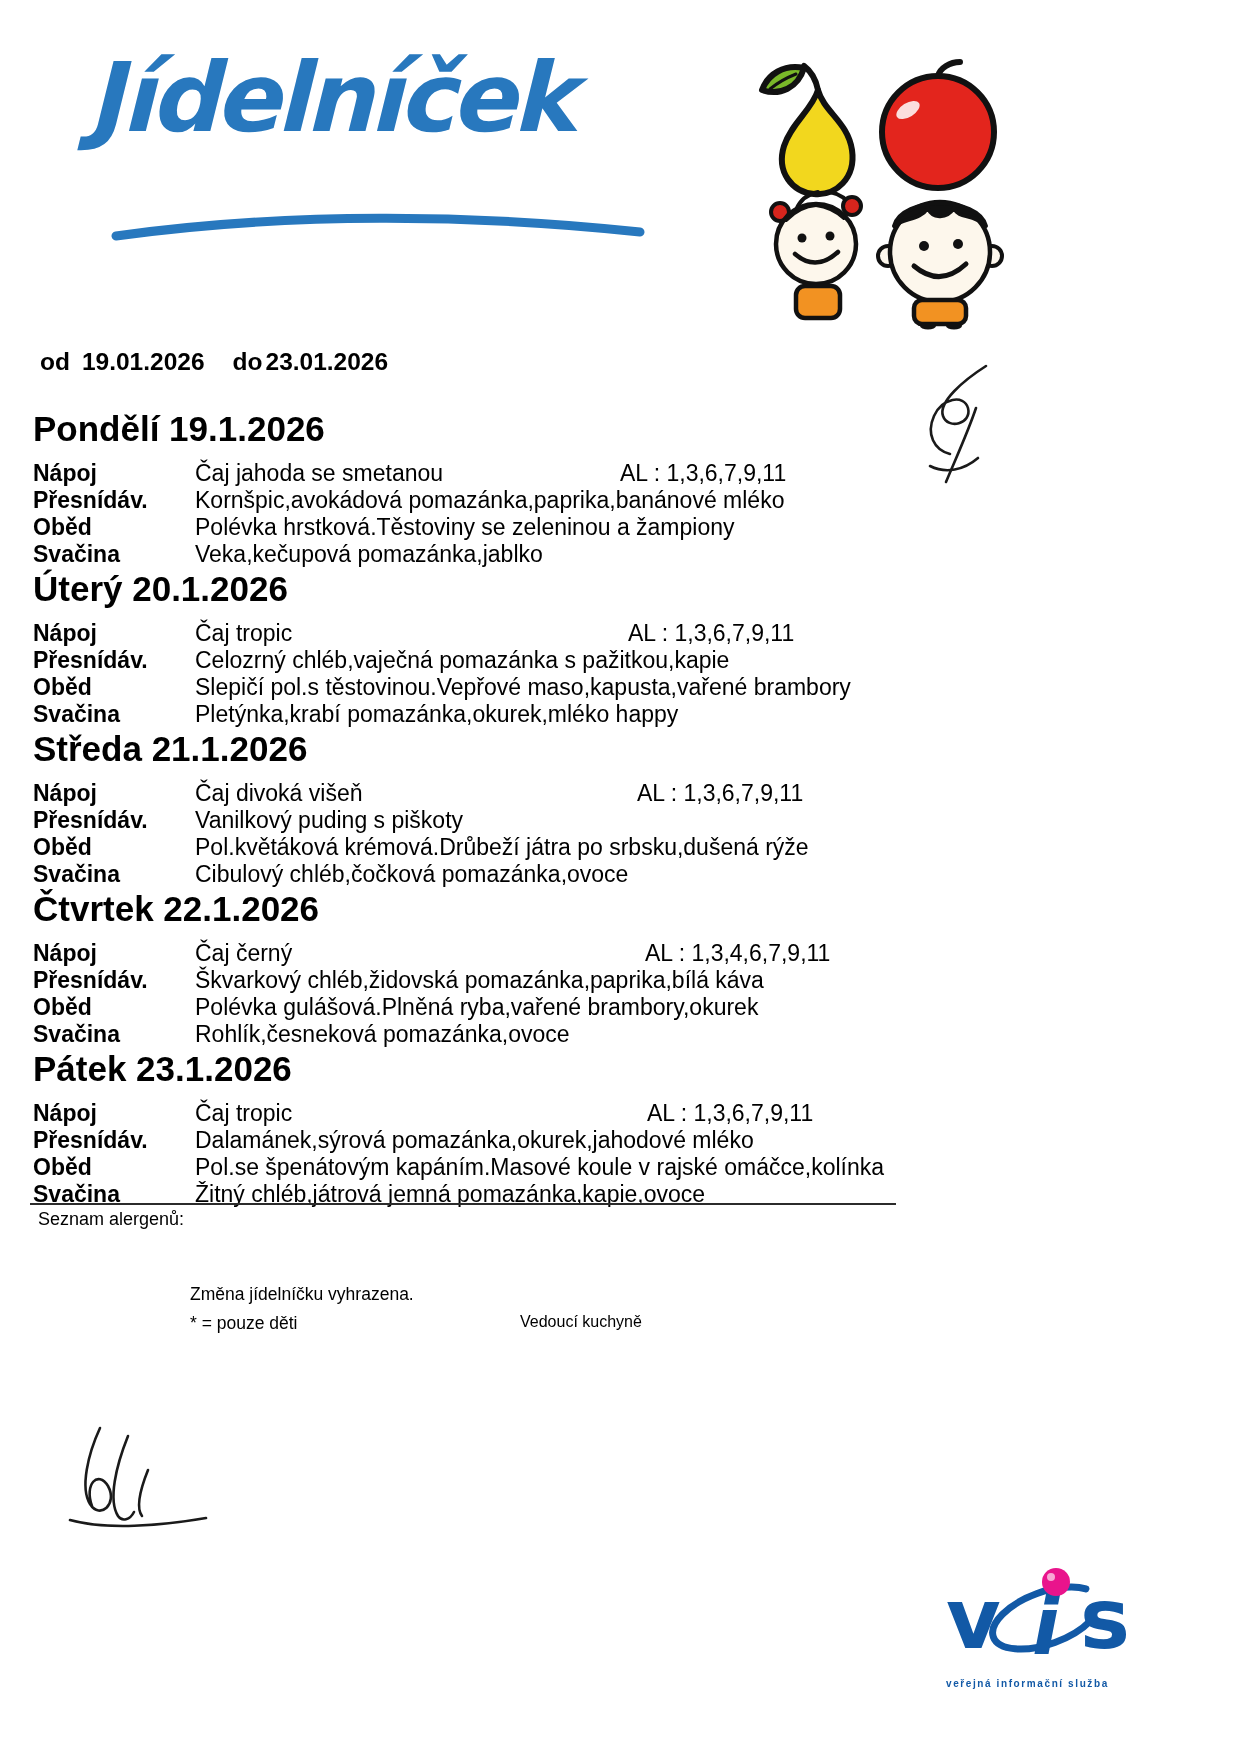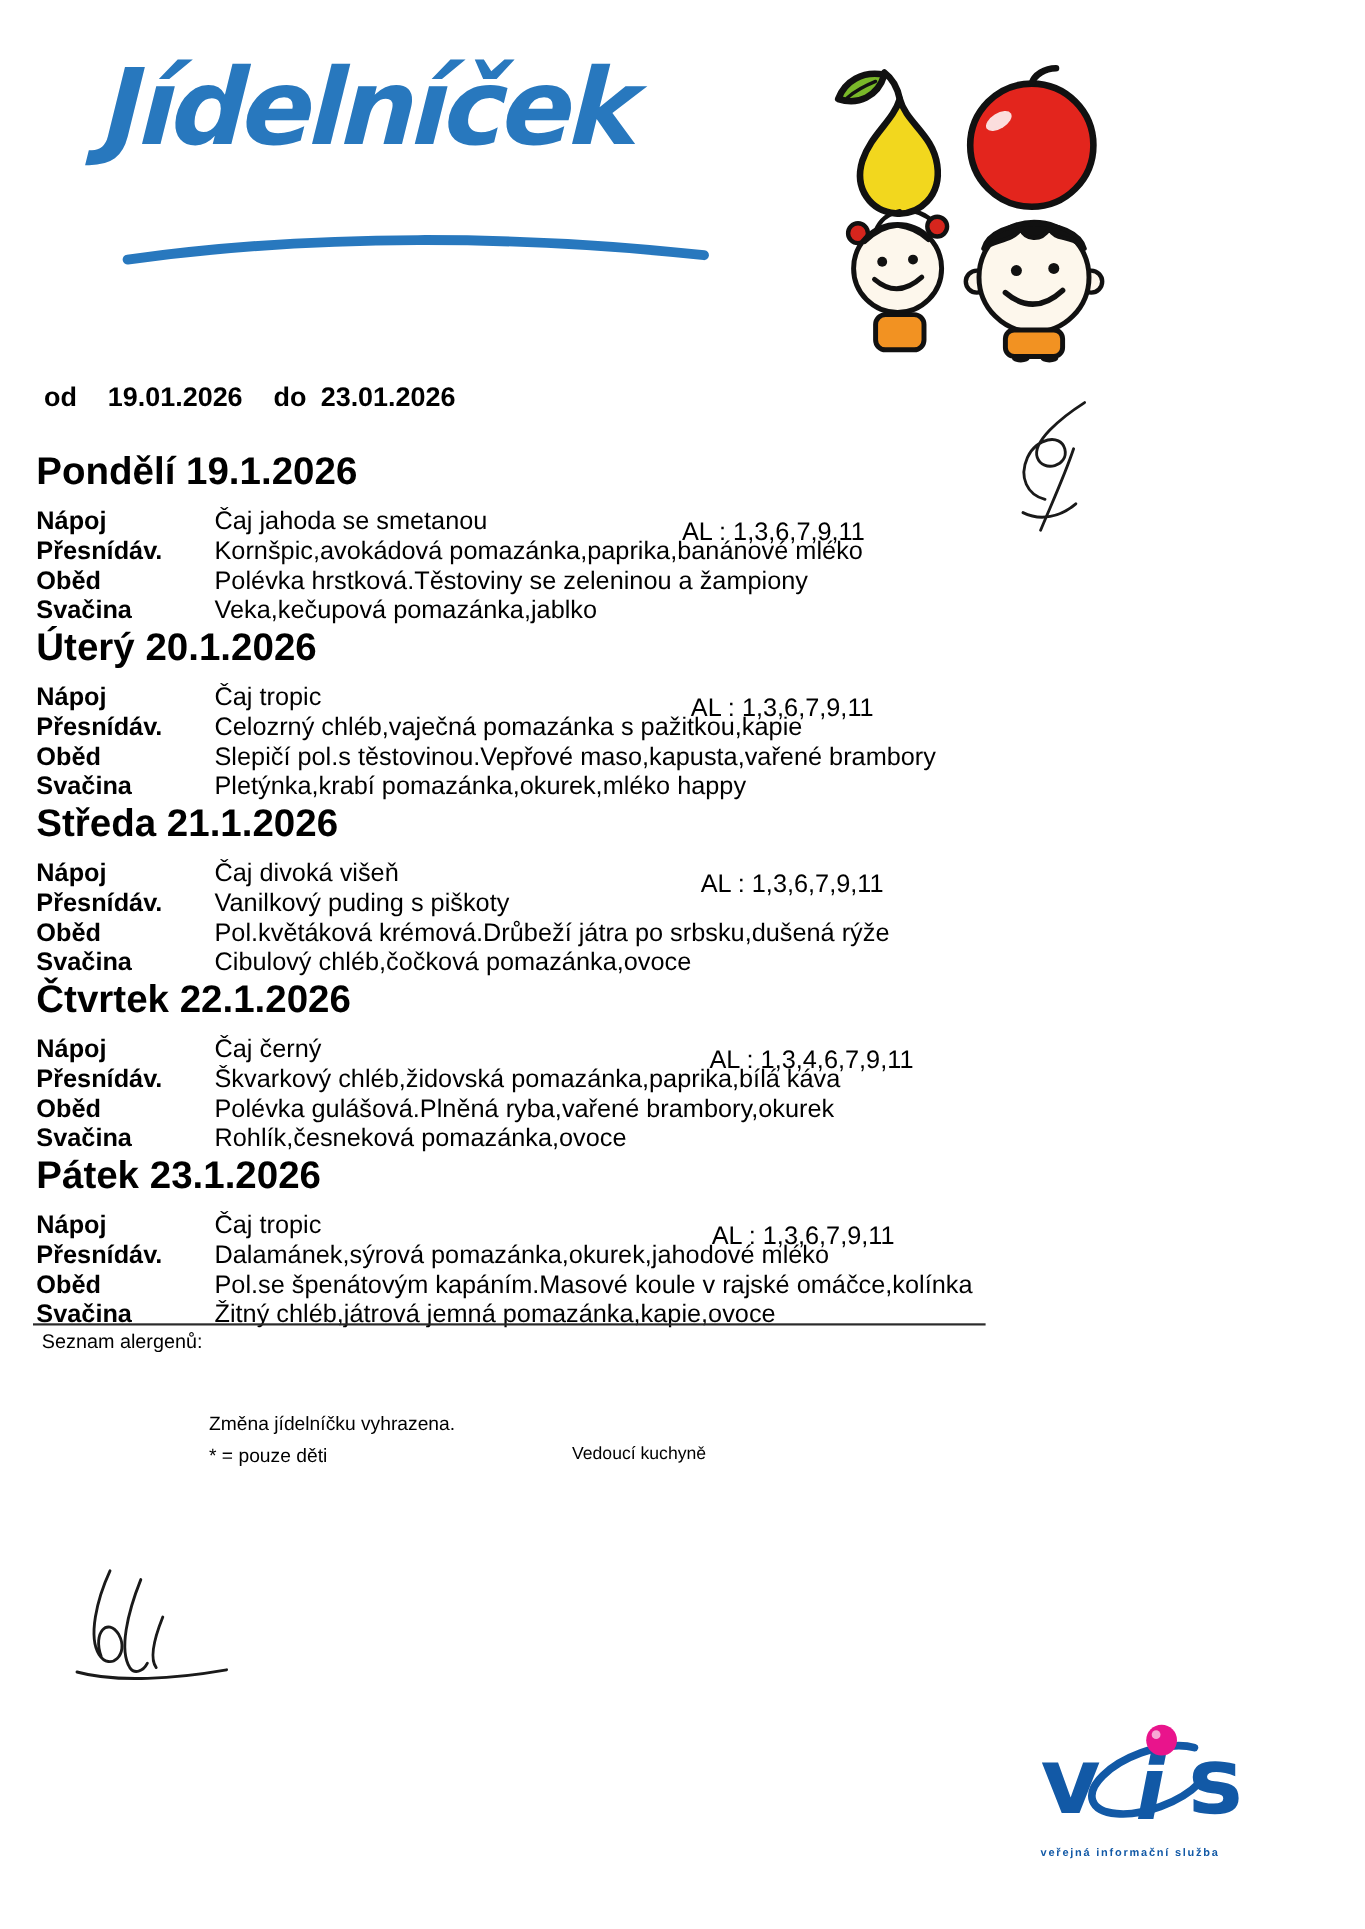--- a/index.html
+++ b/index.html
@@ -11,31 +11,31 @@
   .title{
     position:absolute;left:96px;top:46px;margin:0;
     font-family:"DejaVu Sans",sans-serif;font-weight:bold;font-style:italic;
     font-size:96px;line-height:1.1;color:#2878BE;letter-spacing:-4px;transform:skewX(-3deg);
   }
   .swoosh{position:absolute;left:108px;top:208px;}
   .illustration{position:absolute;left:700px;top:58px;}
   .sig-top{position:absolute;left:888px;top:358px;}
   
   .date-line{position:absolute;left:40px;top:348px;font-size:24.5px;font-weight:bold;white-space:nowrap;}
-  .date-line .od{margin-right:28px;}
+  .date-line .od{margin-right:12px;}
   .date-line .from{margin-right:28px;}
-  .date-line .do{margin-right:13px;}
+  .date-line .do{margin-right:3px;}
   
   .day{position:absolute;left:33px;width:1180px;height:158px;}
   .d0{top:413px}.d1{top:573px}.d2{top:733px}.d3{top:893px}.d4{top:1053px}
   .day h2{margin:0;font-size:35px;line-height:32px;font-weight:bold;}
   .rows{margin-top:15px;}
   .row{position:relative;font-size:23px;line-height:27px;white-space:nowrap;}
   .row .lbl{display:inline-block;width:162px;font-weight:bold;}
-  .row .al{position:absolute;top:0;margin-top:10px;}
+  .row .al{position:absolute;top:0;}
   .d0 .al{left:587px}.d1 .al{left:595px}.d2 .al{left:604px}.d3 .al{left:612px}.d4 .al{left:614px}
   
   .rule{position:absolute;left:30px;top:1203px;width:866px;border-top:2px solid #2b2b2b;}
   .allergen-label{position:absolute;left:38px;top:1209px;font-size:18px;}
   .note-change{position:absolute;left:190px;top:1284px;font-size:17.5px;}
   .note-children{position:absolute;left:190px;top:1313px;font-size:17.5px;}
   .note-chef{position:absolute;left:520px;top:1313px;font-size:16px;}
   .sig-bottom{position:absolute;left:62px;top:1412px;}
   
   .vis{position:absolute;left:946px;top:1566px;width:200px;}

